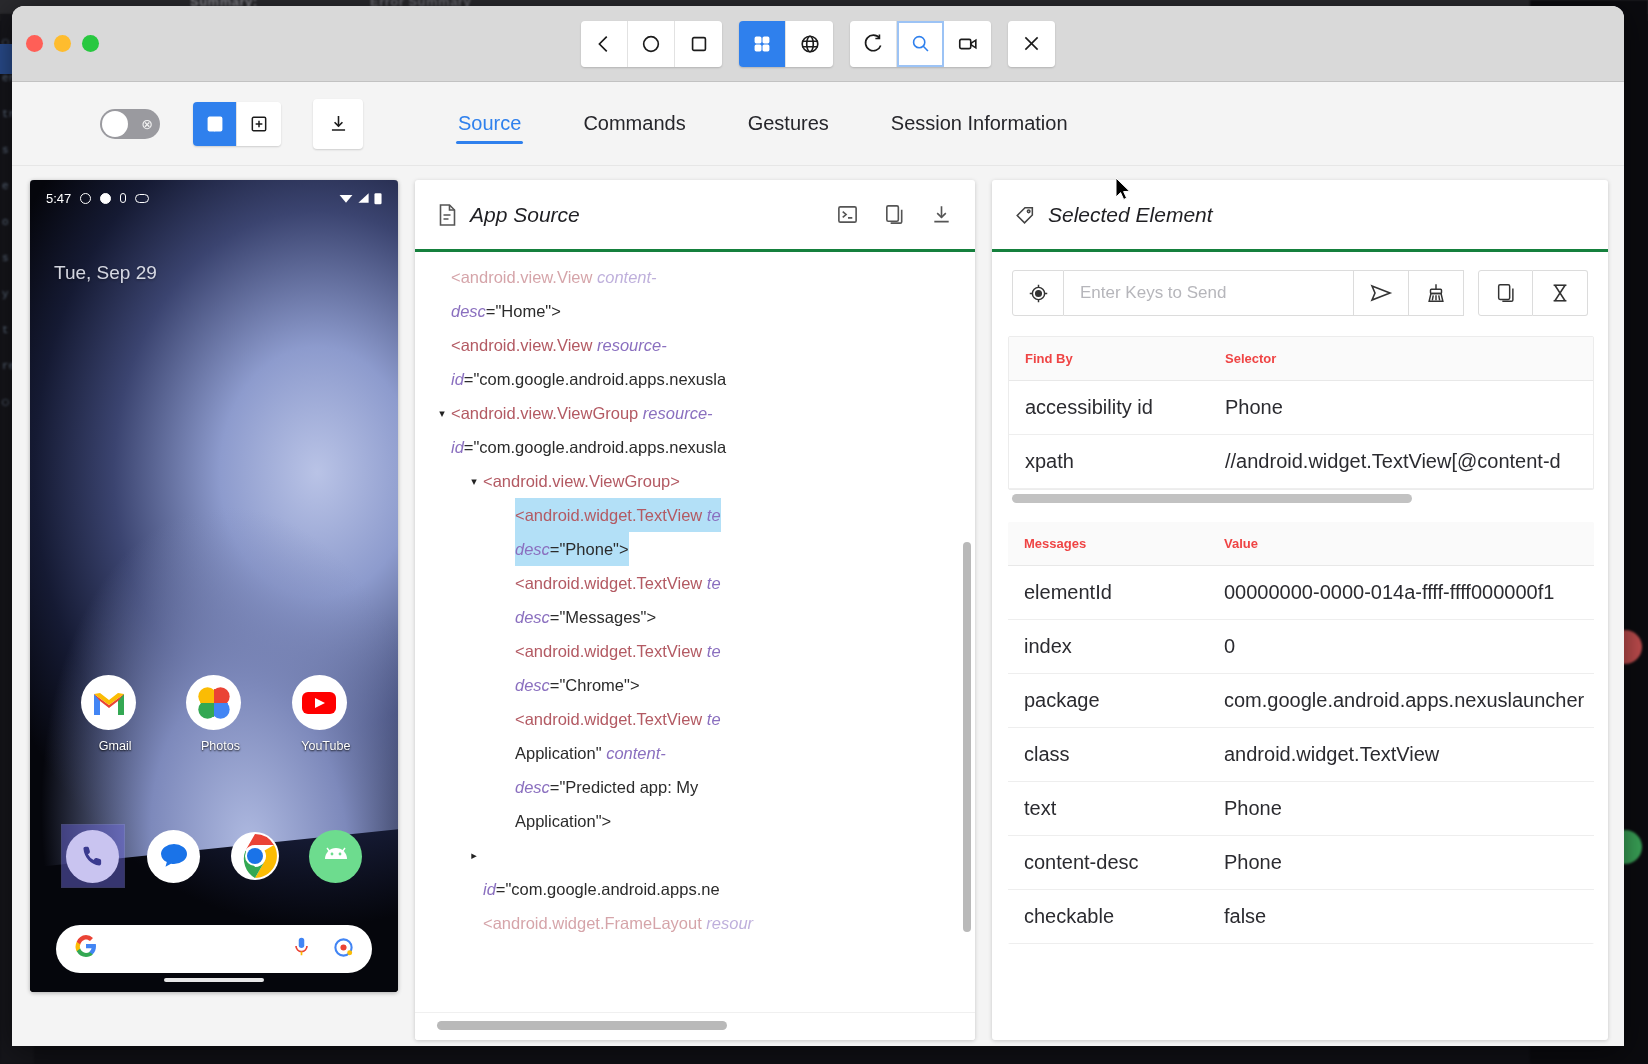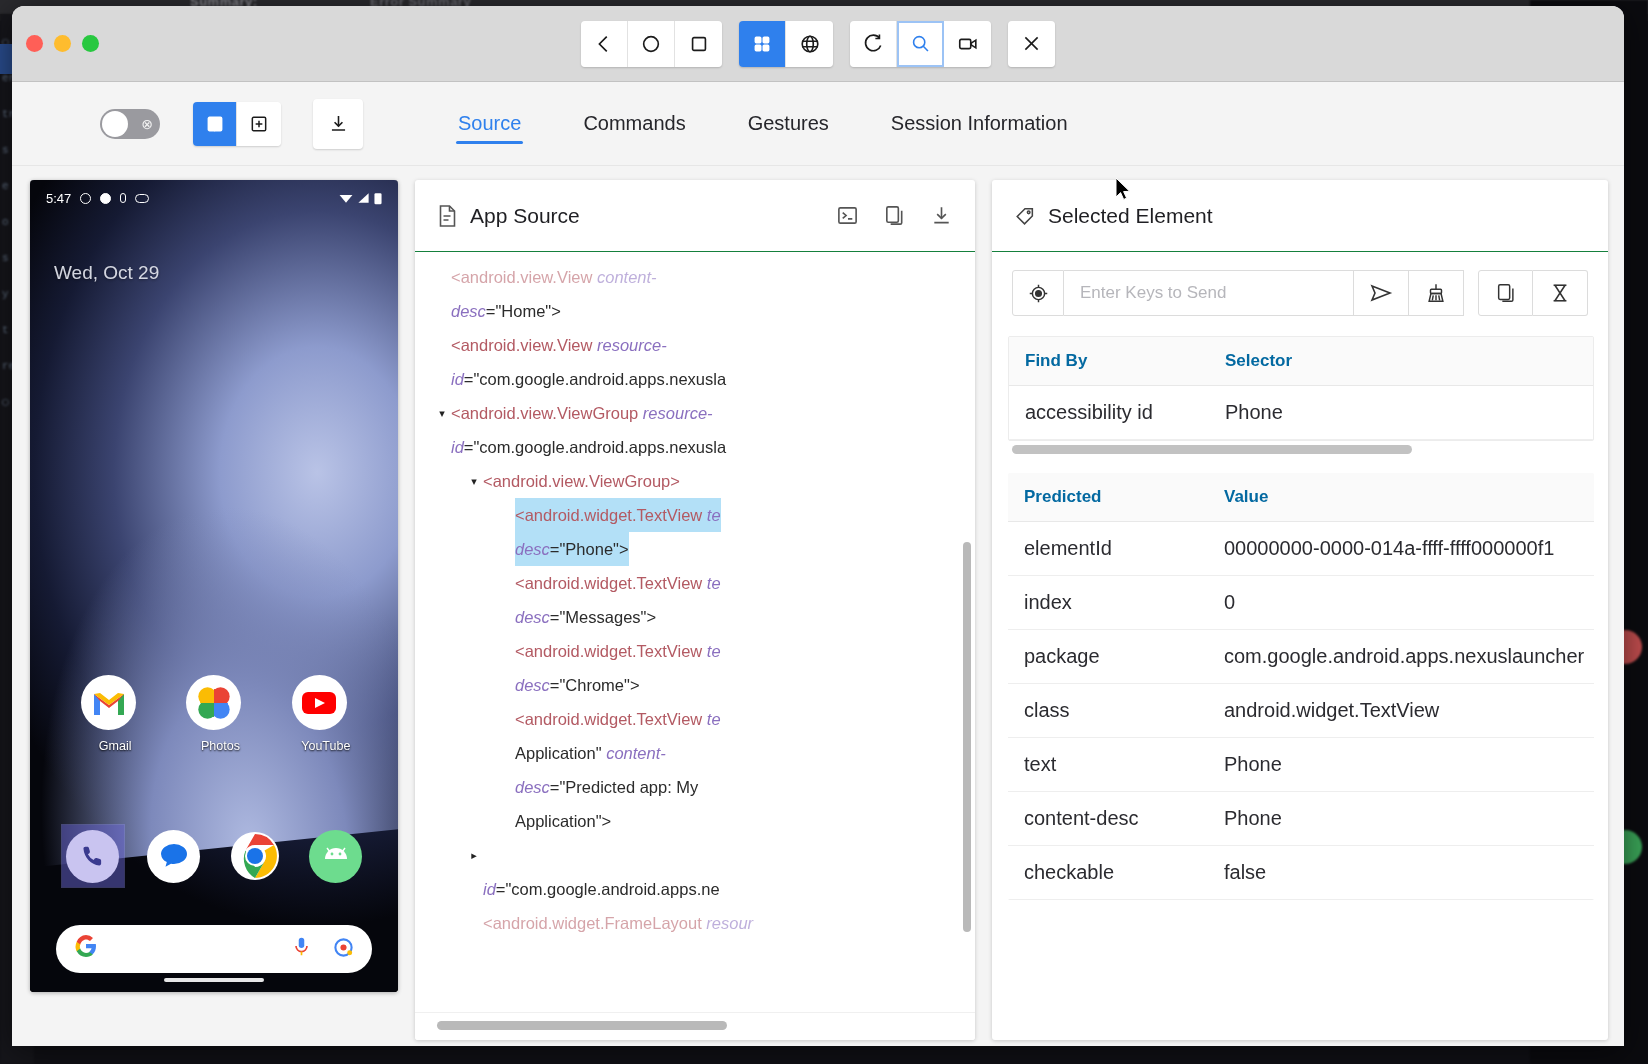--- a/index.html
+++ b/index.html
@@ -157,21 +157,21 @@
   .gbtn { font-size:22px; font-weight:bold; font-family:"Liberation Sans",sans-serif; }
   .pillspacer { flex:1; }
   .homeind { position:absolute; left:50%; transform:translateX(-50%); bottom:10px; width:100px; height:4px; border-radius:3px; background:#fff; opacity:.9; }
 
   
   .panel { background:#fff; border-radius:3px; box-shadow:0 1px 4px rgba(0,0,0,.18); display:flex; flex-direction:column; overflow:hidden; }
   .panel-src { width:560px; flex:none; }
   .panel-sel { flex:1; min-width:0; }
   .panel-head {
     height:72px; display:flex; align-items:center; padding:0 22px;
-    border-bottom:1px solid #15803d; flex:none;
+    border-bottom:3px solid #15803d; flex:none;font-style:italic;
   }
   .panel-title { font-size:21px; color:#1f1f23; display:flex; align-items:center; gap:12px; }
   .panel-actions { margin-left:auto; display:flex; gap:24px; }
   .pa { background:none; border:none; cursor:pointer; display:flex; }
 
   
   .tree {
     flex:1; position:relative; overflow:hidden;
     font-family:"Liberation Sans", sans-serif; font-size:16.5px; line-height:34px;
     padding:8px 0 0 0;
@@ -203,21 +203,21 @@
   .sel-btn2 { width:55px; height:46px; background:#fff; border:1px solid #dcdcdc; border-left:none;
               display:flex; align-items:center; justify-content:center; cursor:pointer; }
   .sel-gap { width:14px; flex:none; }
   .sel-btn3 { width:55px; height:46px; background:#fff; border:1px solid #dcdcdc;
               display:flex; align-items:center; justify-content:center; cursor:pointer; }
   .sel-btn3.first { border-radius:3px 0 0 3px; }
   .sel-btn3.last { border-left:none; border-radius:0 3px 3px 0; }
 
   table.grid { width:100%; border-collapse:collapse; table-layout:fixed; }
   table.grid th {
-    text-align:left; font-size:17px; color:#0369a1; font-weight:bold;
+    text-align:left; font-size:13px; color:#ef4444; font-weight:bold;
     padding:14px 16px; background:#fafafa; border-bottom:1px solid #e8e8e8;
   }
   table.grid td {
     font-size:20px; color:#2b2b30; padding:15px 16px;
     border-bottom:1px solid #eee; vertical-align:middle;
     white-space:nowrap; overflow:hidden;
   }
   .tbl-wrap { margin:10px 14px 0 16px; border:1px solid #ececec; border-radius:2px; overflow:hidden; }
   .tbl-wrap.nb { border:none; }
   .col-a { width:200px; } .col-b { width:auto; }
@@ -401,21 +401,21 @@
               </svg>
             <svg width="13" height="12" viewBox="0 0 14 14">
                 <polygon points="13,1.5 13,12.5 1,12.5" fill="#fff"></polygon>
               </svg>
             <svg width="8" height="13" viewBox="0 0 9 14">
                 <rect x="0.5" y="1" width="8" height="12.5" rx="1.5" fill="#fff"></rect>
               </svg>
           </div>
         </div>
 
-        <div class="datewidget">Wed, Oct 29</div>
+        <div class="datewidget">Tue, Sep 29</div>
 
         <div class="approw r1">
           <div class="app">
             <div class="appicon">
               <svg width="34" height="26" viewBox="0 0 34 26">
                 <polygon points="2,25 2,4 17,15 32,4 32,25 26,25 26,11 17,18 8,11 8,25" fill="#ea4335"></polygon>
                 <polygon points="2,4 2,25 8,25 8,11" fill="#4285f4"></polygon>
                 <polygon points="32,4 32,25 26,25 26,11" fill="#34a853"></polygon>
                 <polygon points="2,4 17,15 32,4 26,3 17,10 8,3" fill="#fbbc04"></polygon>
               </svg>
@@ -700,32 +700,36 @@
               <tr>
                 <th class="col-a">Find By</th>
                 <th class="col-b">Selector</th>
               </tr>
             </thead>
             <tbody id="findby-body">
                 <tr>
                   <td style="white-space: normal;">accessibility id</td>
                   <td>Phone</td>
                 </tr>
+                <tr>
+                  <td style="white-space: normal;">xpath</td>
+                  <td>//android.widget.TextView[@content-d</td>
+                </tr>
               </tbody>
           </table>
         </div>
         <div class="hbar-wrap">
           <div class="hbar"></div>
         </div>
 
         <div class="tbl-wrap nb attr-scroll">
           <table class="grid">
             <thead>
               <tr>
-                <th class="col-a">Predicted</th>
+                <th class="col-a">Messages</th>
                 <th class="col-b">Value</th>
               </tr>
             </thead>
             <tbody id="attrs-body">
                 <tr>
                   <td>elementId</td>
                   <td>00000000-0000-014a-ffff-ffff000000f1</td>
                 </tr>
                 <tr>
                   <td>index</td>

